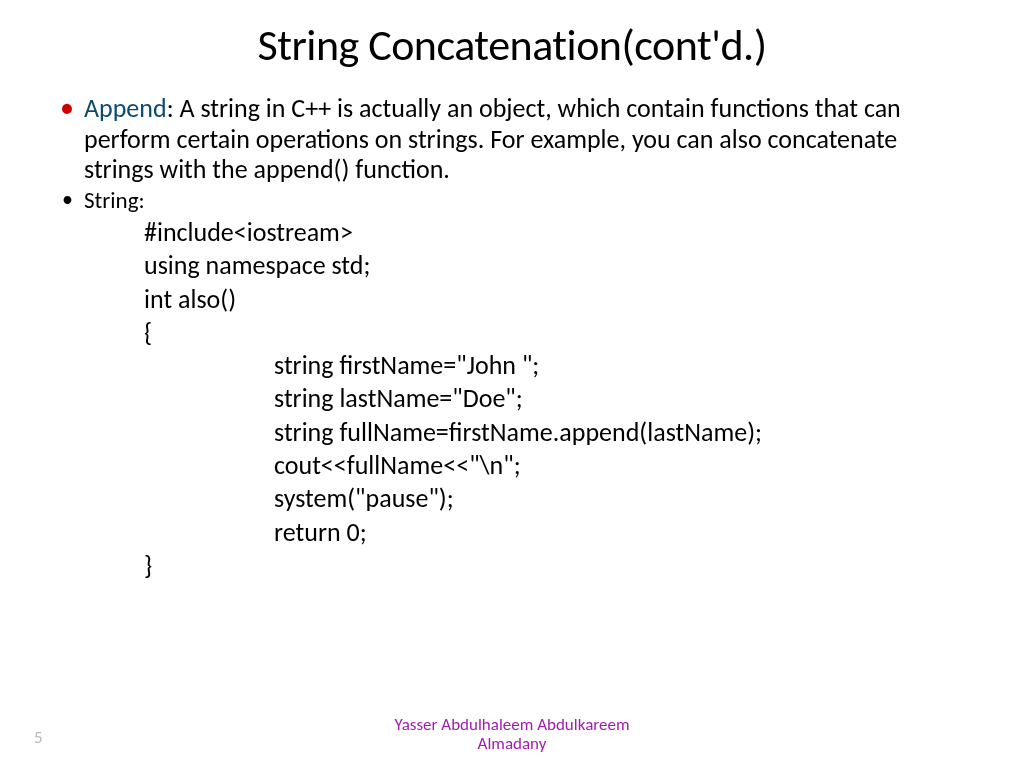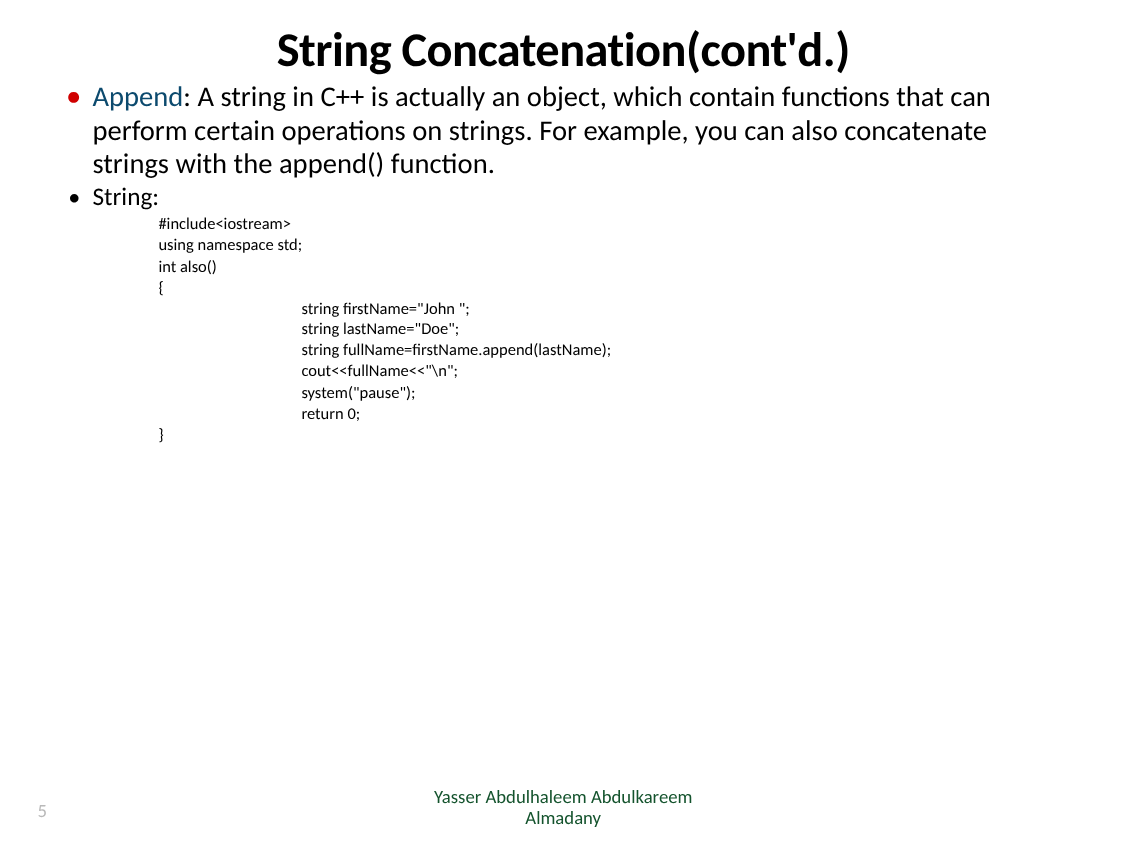--- a/index.html
+++ b/index.html
@@ -11,23 +11,23 @@
     position: relative;
   }
   .slide {
     width: 1024px;
     height: 768px;
     padding: 18px 60px 0 60px;
     position: relative;
   }
   .title {
     font-size: 44px;
-    font-weight: 700;
+    font-weight: 400;
     text-align: center;
-    margin-bottom: 0;
+    margin-bottom: 21px;
     letter-spacing: -0.5px;
   }
   .bullets {
     list-style: none;
     padding-left: 24px;
   }
   .bullets > li {
     position: relative;
     font-size: 26px;
     line-height: 1.18;
@@ -49,34 +49,34 @@
     content: "•";
     position: absolute;
     left: -22px;
     top: 0;
     color: #000;
     font-size: 22px;
     line-height: 1.2;
   }
   .keyword { color: #0c4a6e; }
   .code-block {
-    font-size: 15px;
+    font-size: 26px;
     line-height: 1.28;
     padding-left: 84px;
     font-family: Calibri, "Segoe UI", Arial, sans-serif;
   }
   .code-line { white-space: pre; }
   .indent1 { padding-left: 130px; }
   .footer-author {
     position: absolute;
     bottom: 14px;
     left: 0;
     width: 1024px;
     text-align: center;
-    color: #14532d;
+    color: #a21caf;
     font-size: 17px;
     line-height: 1.15;
   }
   .footer-page {
     position: absolute;
     bottom: 20px;
     left: 34px;
     color: #b9b9b9;
     font-size: 17px;
   }

